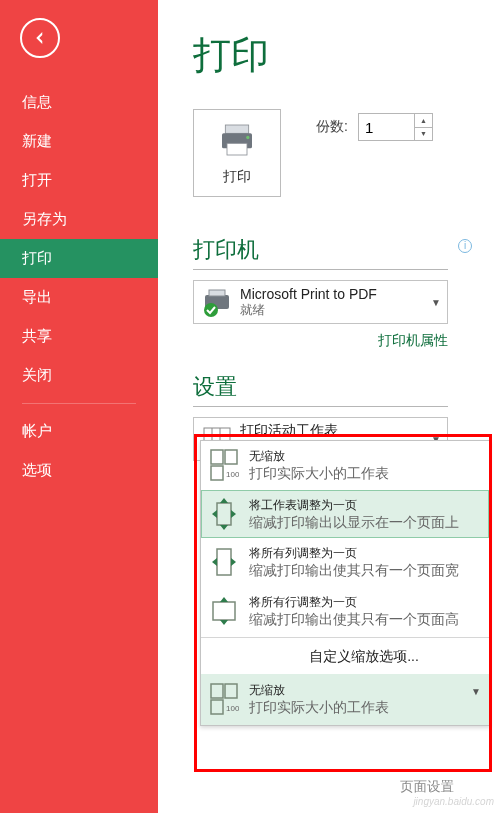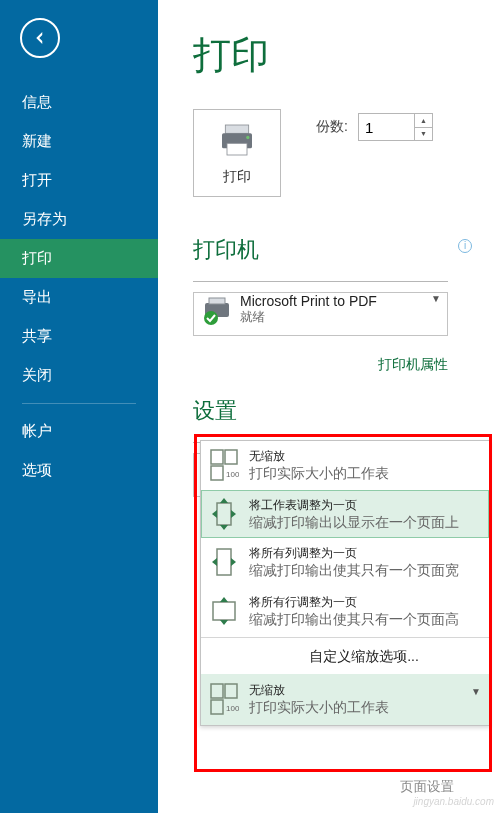--- a/index.html
+++ b/index.html
@@ -8,21 +8,21 @@
     width: 500px;
     height: 813px;
     background: #fff;
     overflow: hidden;
     position: relative;
   }
   .sidebar {
     position: absolute;
     left: 0; top: 0;
     width: 158px; height: 100%;
-    background: #0369a1;
+    background: #ef4444;
     color: #fff;
     padding-top: 18px;
   }
   .back-btn {
     width: 40px; height: 40px;
     border: 2px solid #fff;
     border-radius: 50%;
     margin-left: 20px;
     margin-bottom: 25px;
     display: flex;
@@ -91,21 +91,21 @@
   .spinner-arrows div {
     flex: 1; display: flex; align-items: center; justify-content: center;
     font-size: 7px; color: #555; cursor: pointer;
   }
   .spinner-arrows div:first-child { border-bottom: 1px solid #b6b6b6; }
   .section-header {
     font-size: 22px;
     font-weight: 300;
     color: #0e6e3c;
     border-bottom: 1px solid #b6b6b6;
-    padding-bottom: 16px;
+    padding-bottom: 4px;
     margin-right: 10px;
     width: 255px;
     position: relative;
   }
   .info-ico {
     position: absolute;
     right: -24px;
     top: 4px;
     width: 14px; height: 14px;
     border: 1px solid #7bb8e0;
@@ -113,21 +113,21 @@
     font-size: 10px;
     color: #7bb8e0;
     text-align: center;
     line-height: 12px;
   }
   .dropdown {
     margin-top: 10px;
     width: 255px;
     border: 1px solid #c3c3c3;
     display: flex;
-    align-items: flex-start;
+    align-items: center;
     padding: 0 6px;
     position: relative;
     cursor: pointer;
     min-height: 44px;
   }
   .dropdown .dd-icon {
     width: 34px; height: 34px;
     flex-shrink: 0;
     display: flex; align-items: center; justify-content: center;
   }
@@ -137,21 +137,21 @@
   .dd-caret {
     width: 10px; height: 10px;
     display: flex; align-items: center; justify-content: center;
     color: #555; font-size: 10px; flex-shrink: 0;
   }
   .link-right {
     width: 255px;
     text-align: right;
     font-size: 14px;
     color: #0e6e3c;
-    margin-top: 20px;
+    margin-top: 8px;
     cursor: pointer;
   }
   .settings-block { margin-top: 22px; }
   
   .red-box {
     position: absolute;
     border: 3px solid #f00;
     left: 194px;
     top: 434px;
     width: 298px;

